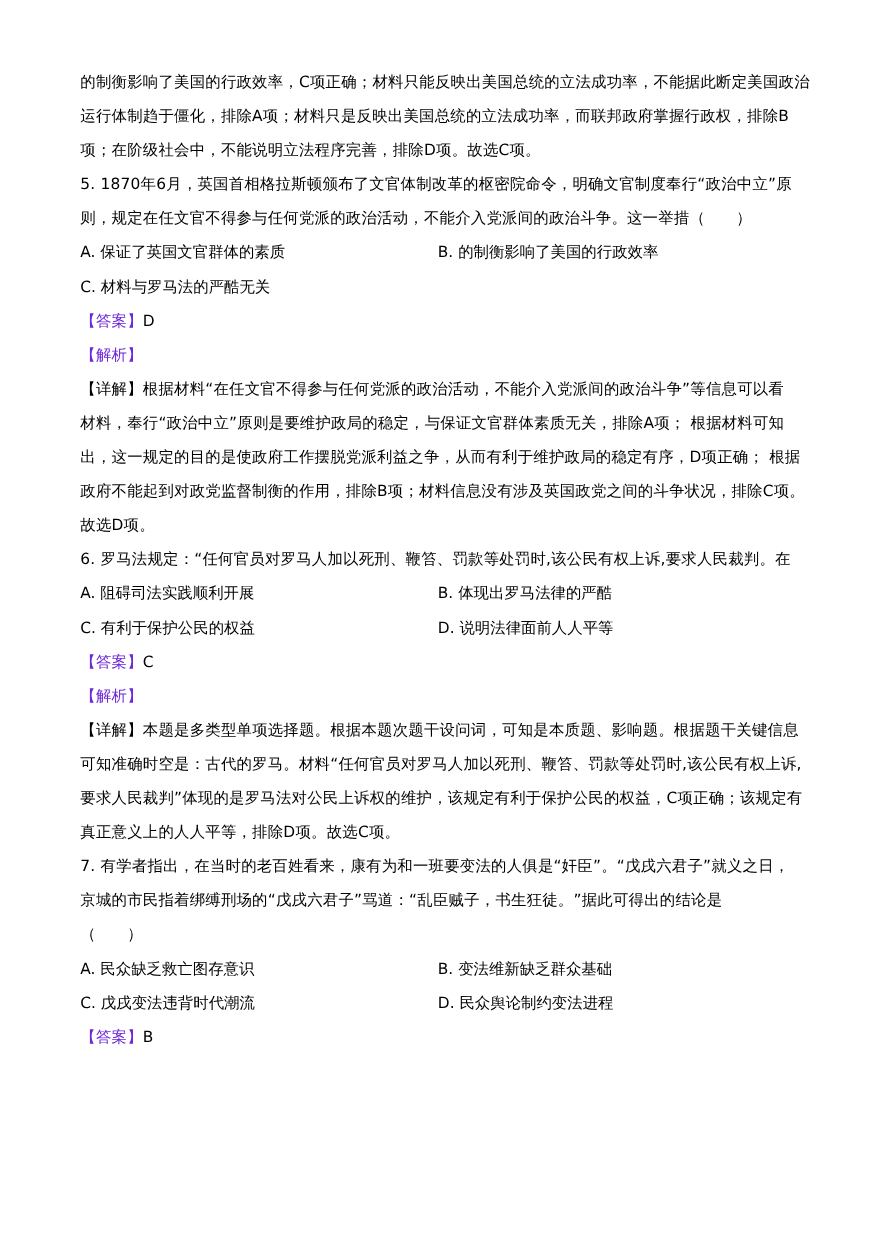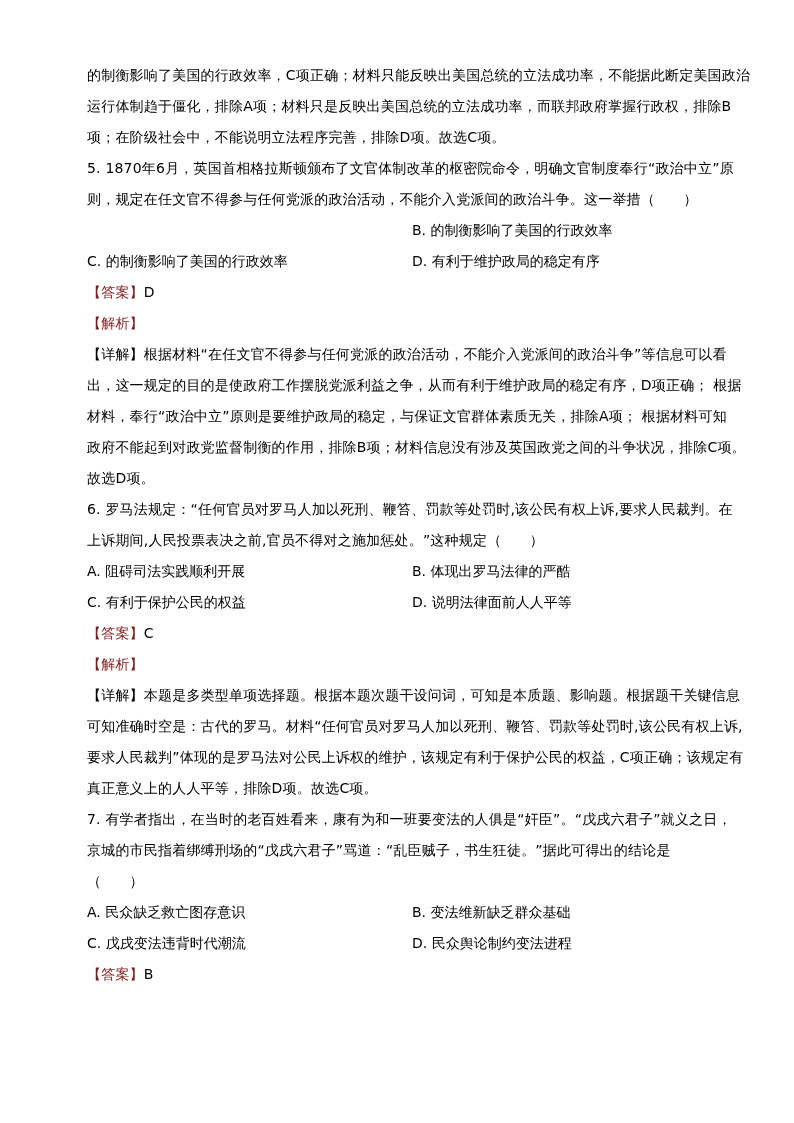--- a/index.html
+++ b/index.html
@@ -10,21 +10,21 @@
     body {
       width: 794px;
       height: 1123px;
       position: relative;
       overflow: hidden;
       font-family: "DejaVu Sans", sans-serif;
       color: #000000;
     }
     .page {
       position: absolute;
-      left: 87px;
+      left: 73px;
       top: 60px;
       width: 660px;
     }
     .line {
       font-size: 14px;
       line-height: 31px;
       height: 31px;
       white-space: nowrap;
       letter-spacing: 0.2px;
     }
@@ -35,21 +35,21 @@
       line-height: 31px;
     }
     .opt {
       position: absolute;
       top: 0;
       white-space: nowrap;
     }
     .opt.left { left: 0; }
     .opt.right { left: 325px; }
     .label-blue {
-      color: #7f1d1d;
+      color: #6d28d9;
     }
     .label-bold {
       font-weight: normal;
     }
     .block { margin: 0; }
   </style>
 </head>
 <body>
 
 <div class="page">
@@ -57,44 +57,43 @@
   <div class="block">
     <div class="line">的制衡影响了美国的行政效率，C项正确；材料只能反映出美国总统的立法成功率，不能据此断定美国政治</div>
     <div class="line">运行体制趋于僵化，排除A项；材料只是反映出美国总统的立法成功率，而联邦政府掌握行政权，排除B</div>
     <div class="line">项；在阶级社会中，不能说明立法程序完善，排除D项。故选C项。</div>
   </div>
 
   <div class="block">
     <div class="line">5. 1870年6月，英国首相格拉斯顿颁布了文官体制改革的枢密院命令，明确文官制度奉行“政治中立”原</div>
     <div class="line">则，规定在任文官不得参与任何党派的政治活动，不能介入党派间的政治斗争。这一举措（　　）</div>
     <div class="opts">
+      <span class="opt left">A. 保证了英国文官群体的素质</span>
       <span class="opt right">B. 的制衡影响了美国的行政效率</span>
     </div>
     <div class="opts">
-      <span class="opt left">C. 的制衡影响了美国的行政效率</span>
-      <span class="opt right">D. 有利于维护政局的稳定有序</span>
+      <span class="opt left">C. 材料与罗马法的严酷无关</span>
     </div>
     <div class="line">
       <span class="label-blue">【答案】</span><span>D</span>
     </div>
     <div class="line">
       <span class="label-blue">【解析】</span>
     </div>
     <div class="line">
       <span class="label-bold">【详解】</span><span>根据材料“在任文官不得参与任何党派的政治活动，不能介入党派间的政治斗争”等信息可以看</span>
     </div>
+    <div class="line">材料，奉行“政治中立”原则是要维护政局的稳定，与保证文官群体素质无关，排除A项； 根据材料可知</div>
     <div class="line">出，这一规定的目的是使政府工作摆脱党派利益之争，从而有利于维护政局的稳定有序，D项正确； 根据</div>
-    <div class="line">材料，奉行“政治中立”原则是要维护政局的稳定，与保证文官群体素质无关，排除A项； 根据材料可知</div>
     <div class="line">政府不能起到对政党监督制衡的作用，排除B项；材料信息没有涉及英国政党之间的斗争状况，排除C项。</div>
     <div class="line">故选D项。</div>
   </div>
 
   <div class="block">
     <div class="line">6. 罗马法规定：“任何官员对罗马人加以死刑、鞭笞、罚款等处罚时,该公民有权上诉,要求人民裁判。在</div>
-    <div class="line">上诉期间,人民投票表决之前,官员不得对之施加惩处。”这种规定（　　）</div>
     <div class="opts">
       <span class="opt left">A. 阻碍司法实践顺利开展</span>
       <span class="opt right">B. 体现出罗马法律的严酷</span>
     </div>
     <div class="opts">
       <span class="opt right">D. 说明法律面前人人平等</span>
       <span class="opt left">C. 有利于保护公民的权益</span>
     </div>
     <div class="line">
       <span class="label-blue">【答案】</span><span>C</span>

